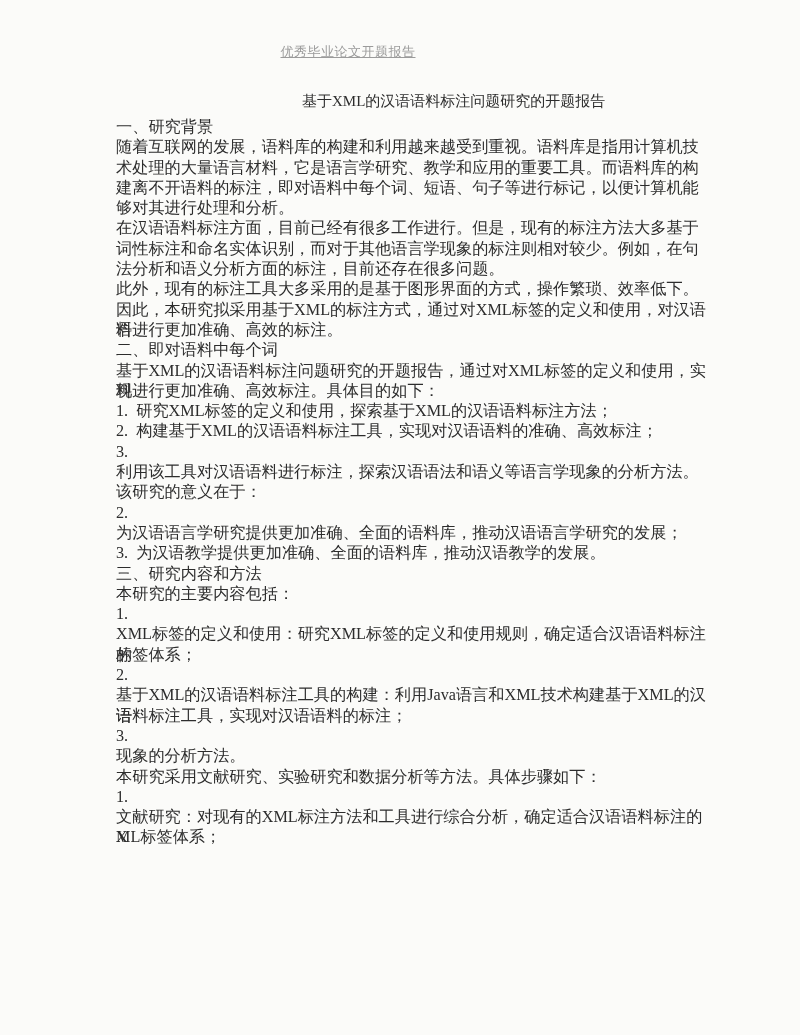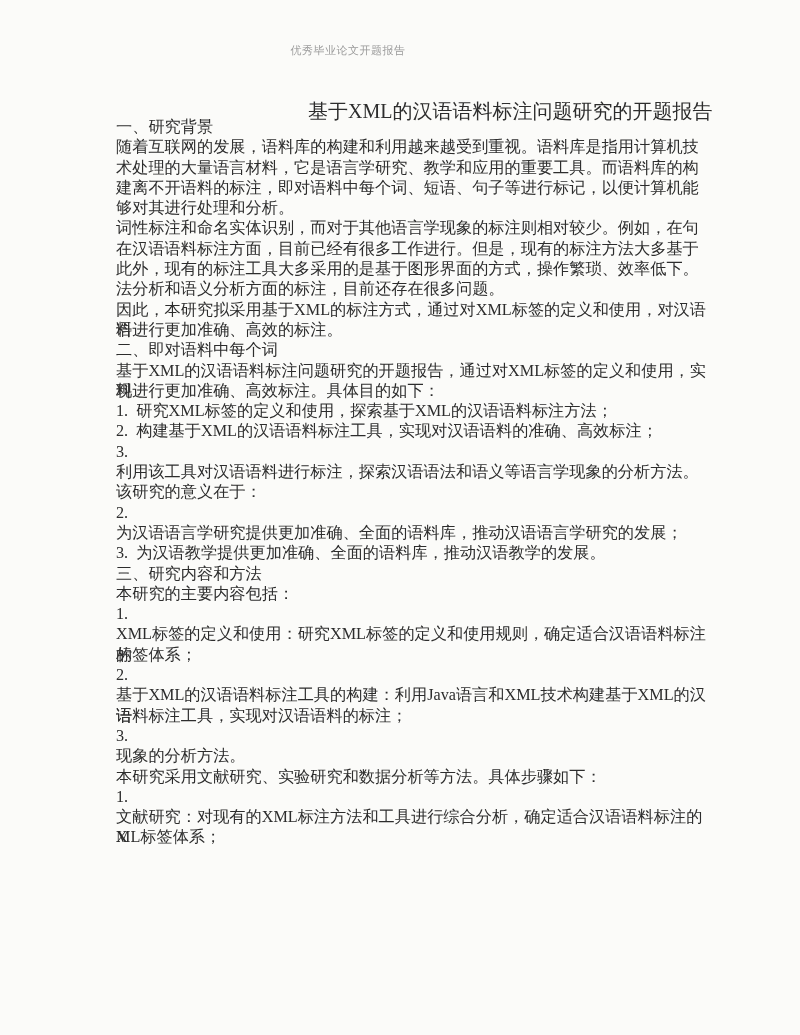--- a/index.html
+++ b/index.html
@@ -18,30 +18,31 @@
     position: relative;
     width: 800px;
     height: 1035px;
   }
   .running-header {
     position: absolute;
     top: 43px;
     left: 0;
     width: 696px;
     text-align: center;
-    font-size: 11px;
+    font-size: 13px;
     letter-spacing: 0.5px;
     color: #9b9b9b;
+    text-decoration: underline;
   }
   .doc-title {
     position: absolute;
     top: 92px;
     left: 302px;
-    margin: 6px;
-    font-size: 20px;
+    margin: 0;
+    font-size: 15px;
     font-weight: normal;
     color: #2d2d2d;
     white-space: nowrap;
   }
   .doc-body {
     position: absolute;
     top: 117px;
     left: 116px;
     width: 590px;
     font-size: 16.2px;
@@ -61,24 +62,24 @@
   <div class="running-header">优秀毕业论文开题报告</div>
 
   <h1 class="doc-title">基于XML的汉语语料标注问题研究的开题报告</h1>
 
   <div class="doc-body">
       <div class="line">一、研究背景</div>
       <div class="line">随着互联网的发展，语料库的构建和利用越来越受到重视。语料库是指用计算机技</div>
       <div class="line">术处理的大量语言材料，它是语言学研究、教学和应用的重要工具。而语料库的构</div>
       <div class="line">建离不开语料的标注，即对语料中每个词、短语、句子等进行标记，以便计算机能</div>
       <div class="line">够对其进行处理和分析。</div>
+      <div class="line">在汉语语料标注方面，目前已经有很多工作进行。但是，现有的标注方法大多基于</div>
       <div class="line">词性标注和命名实体识别，而对于其他语言学现象的标注则相对较少。例如，在句</div>
-      <div class="line">在汉语语料标注方面，目前已经有很多工作进行。但是，现有的标注方法大多基于</div>
+      <div class="line">法分析和语义分析方面的标注，目前还存在很多问题。</div>
       <div class="line">此外，现有的标注工具大多采用的是基于图形界面的方式，操作繁琐、效率低下。</div>
-      <div class="line">法分析和语义分析方面的标注，目前还存在很多问题。</div>
       <div class="line">因此，本研究拟采用基于XML的标注方式，通过对XML标签的定义和使用，对汉语语</div>
       <div class="line">料进行更加准确、高效的标注。</div>
       <div class="line">二、即对语料中每个词</div>
       <div class="line">基于XML的汉语语料标注问题研究的开题报告，通过对XML标签的定义和使用，实现</div>
       <div class="line">料进行更加准确、高效标注。具体目的如下：</div>
       <div class="line">1.  研究XML标签的定义和使用，探索基于XML的汉语语料标注方法；</div>
       <div class="line">2.  构建基于XML的汉语语料标注工具，实现对汉语语料的准确、高效标注；</div>
       <div class="line">3.</div>
       <div class="line">利用该工具对汉语语料进行标注，探索汉语语法和语义等语言学现象的分析方法。</div>
       <div class="line">该研究的意义在于：</div>

